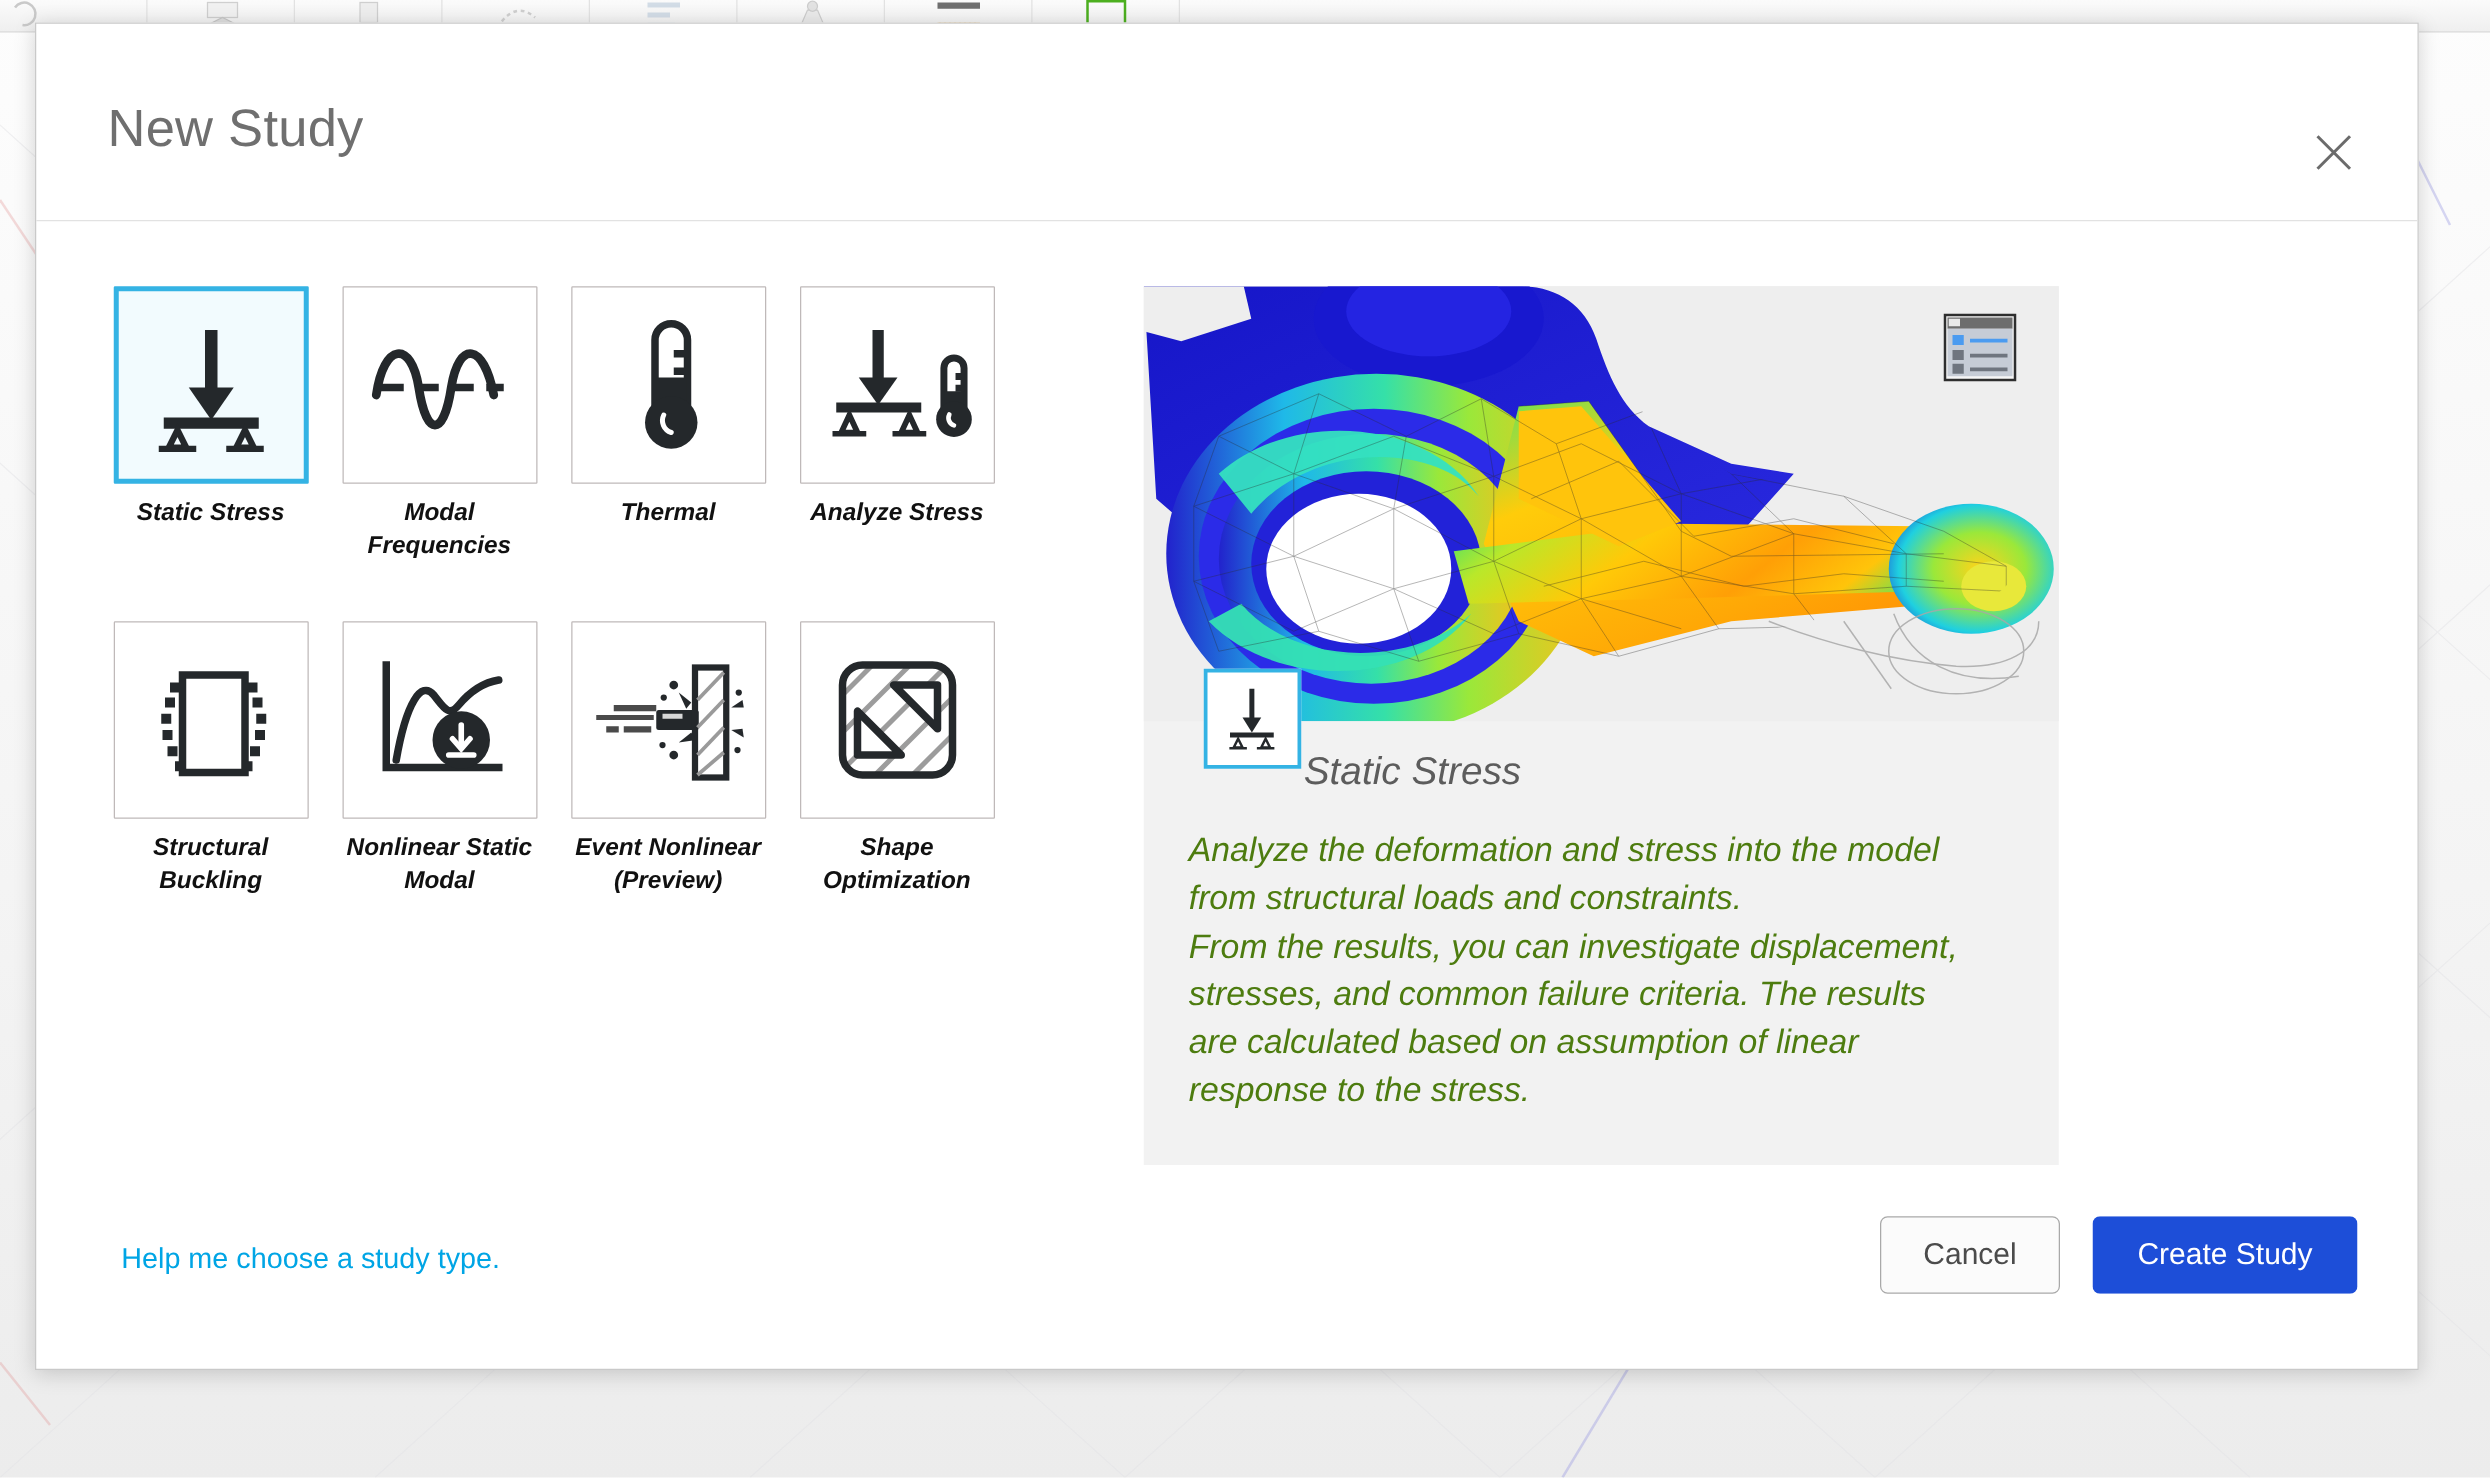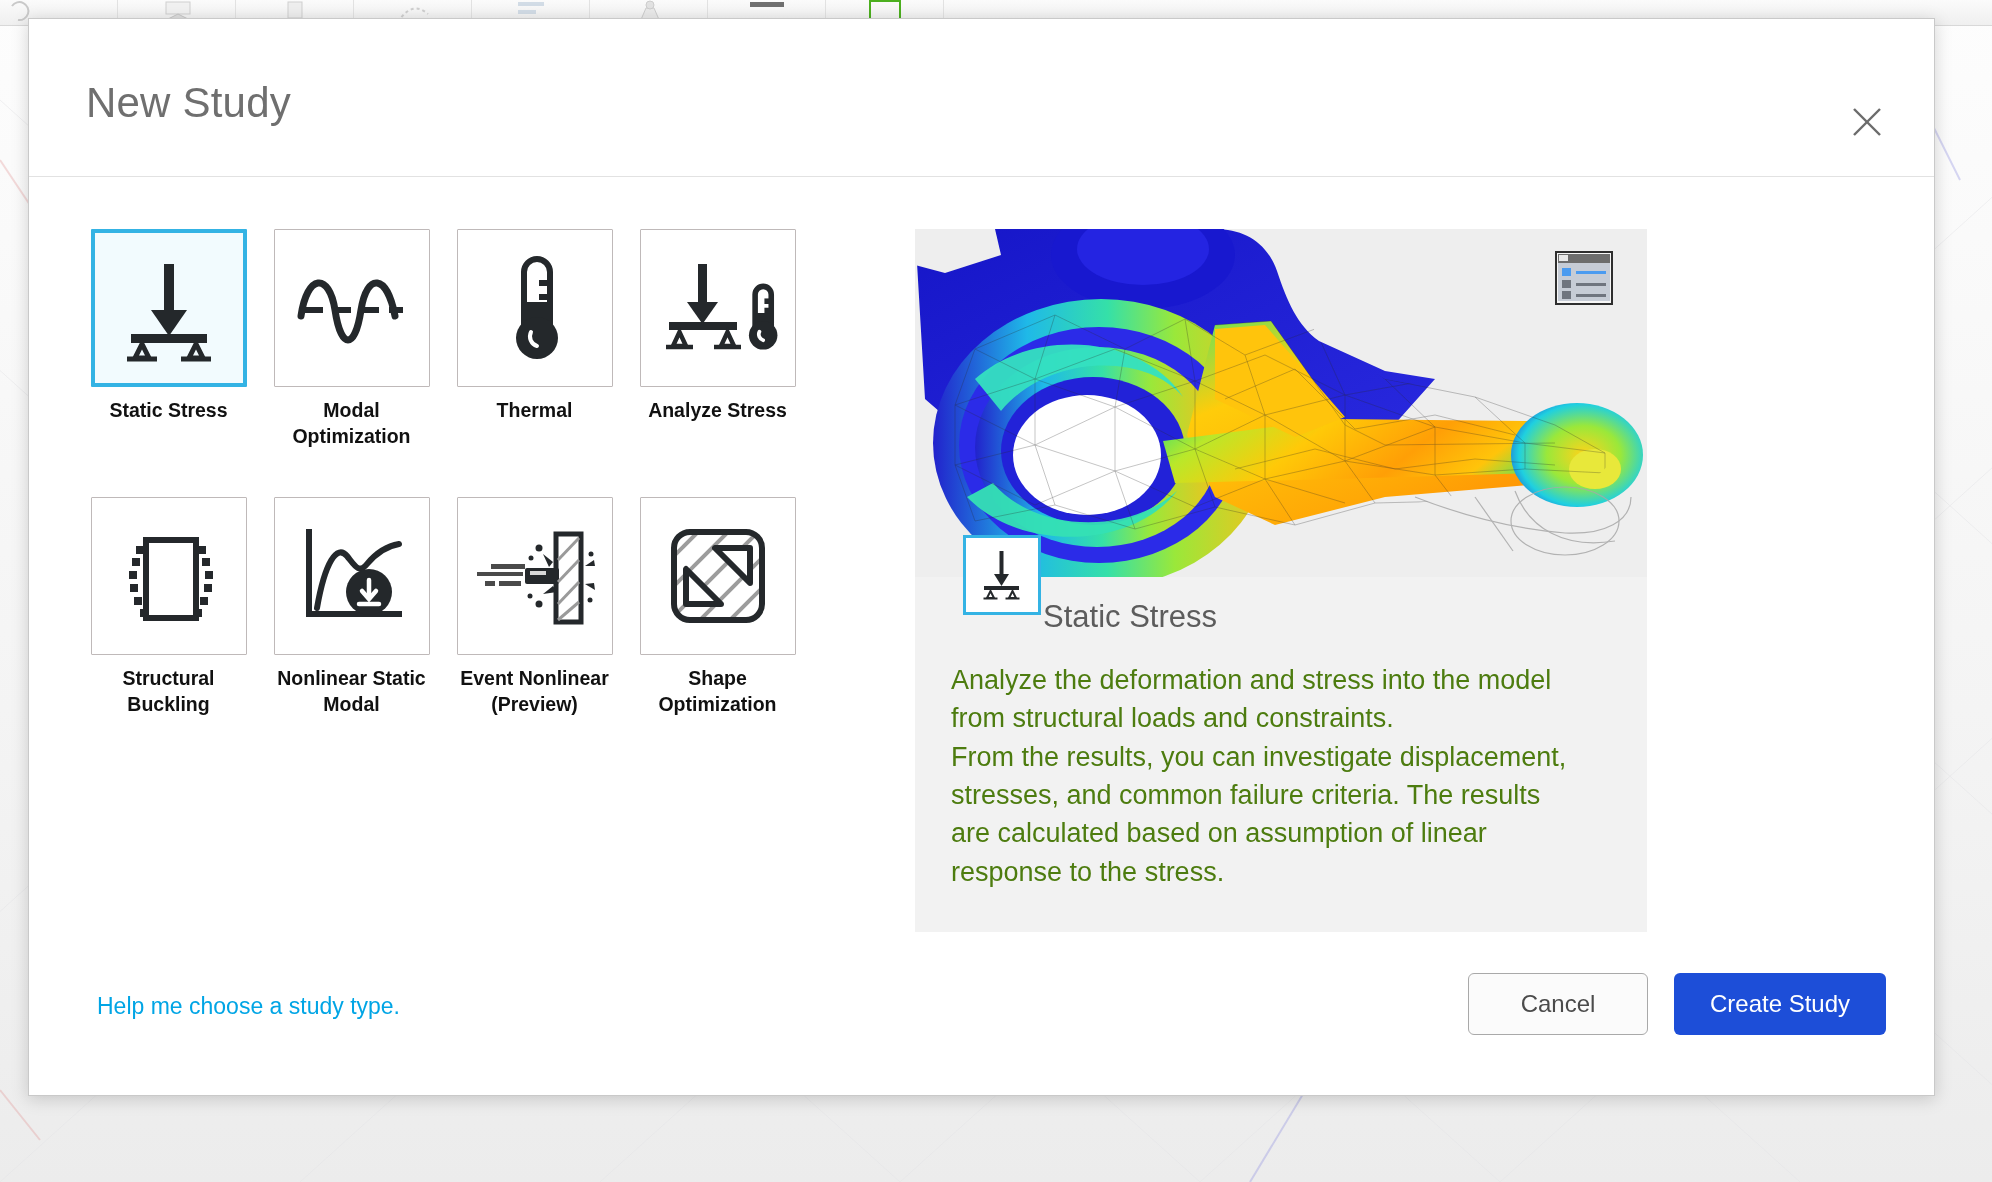--- a/index.html
+++ b/index.html
@@ -85,20 +85,21 @@
     justify-content: center;
   }
   #close-button svg { display: block; }
 
   
   #modal-body {
     flex: 1 1 auto;
     display: flex;
     padding: 52px 50px 0 48px;
     gap: 0;
+    font-style: italic;
   }
 
   
   #study-type-grid {
     width: 790px;
     flex: 0 0 auto;
     display: flex;
     flex-wrap: wrap;
     align-content: flex-start;
   }
@@ -211,21 +212,21 @@
     height: 62px;
     border-radius: 6px;
     font-size: 24px;
     display: flex;
     align-items: center;
     justify-content: center;
     cursor: pointer;
     border: 1px solid transparent;
   }
   #cancel-button {
-    width: 180px;
+    width: 144px;
     background: #fbfbfb;
     border: 1px solid #a9a9a9;
     color: #4b4b4b;
   }
   #create-study-button {
     width: 212px;
     background: #1d4ed8;
     color: #ffffff;
   }
 </style>
@@ -357,21 +358,21 @@
           <svg width="118" height="100" viewBox="0 0 118 100">
             <path d="M 8 58 C 14 16, 36 14, 42 52 C 48 92, 62 92, 68 52 C 74 14, 94 16, 102 58" fill="none" stroke="#24282b" stroke-width="7" stroke-linecap="round"></path>
             <g stroke="#24282b" stroke-width="6" stroke-linecap="butt">
               <line x1="8" y1="52" x2="30" y2="52"></line>
               <line x1="42" y1="52" x2="58" y2="52"></line>
               <line x1="70" y1="52" x2="86" y2="52"></line>
               <line x1="96" y1="52" x2="110" y2="52"></line>
             </g>
           </svg>
         </div>
-        <div class="card-label">Modal Optimization</div>
+        <div class="card-label">Modal Frequencies</div>
       </div>
 
       <div class="study-card">
         <div class="tile">
           <svg width="74" height="112" viewBox="0 0 74 112">
             <path d="M 26 20 a 13 13 0 0 1 26 0 L 52 72 L 26 72 Z" fill="#fff" stroke="#24282b" stroke-width="6"></path>
             <rect x="27" y="50" width="24" height="34" fill="#24282b"></rect>
             <circle cx="39" cy="86" r="21" fill="#24282b"></circle>
             <path d="M 33 80 a 10 10 0 0 0 6 14" fill="none" stroke="#fff" stroke-width="4" stroke-linecap="round"></path>
             <g stroke="#24282b" stroke-width="6" stroke-linecap="butt">

